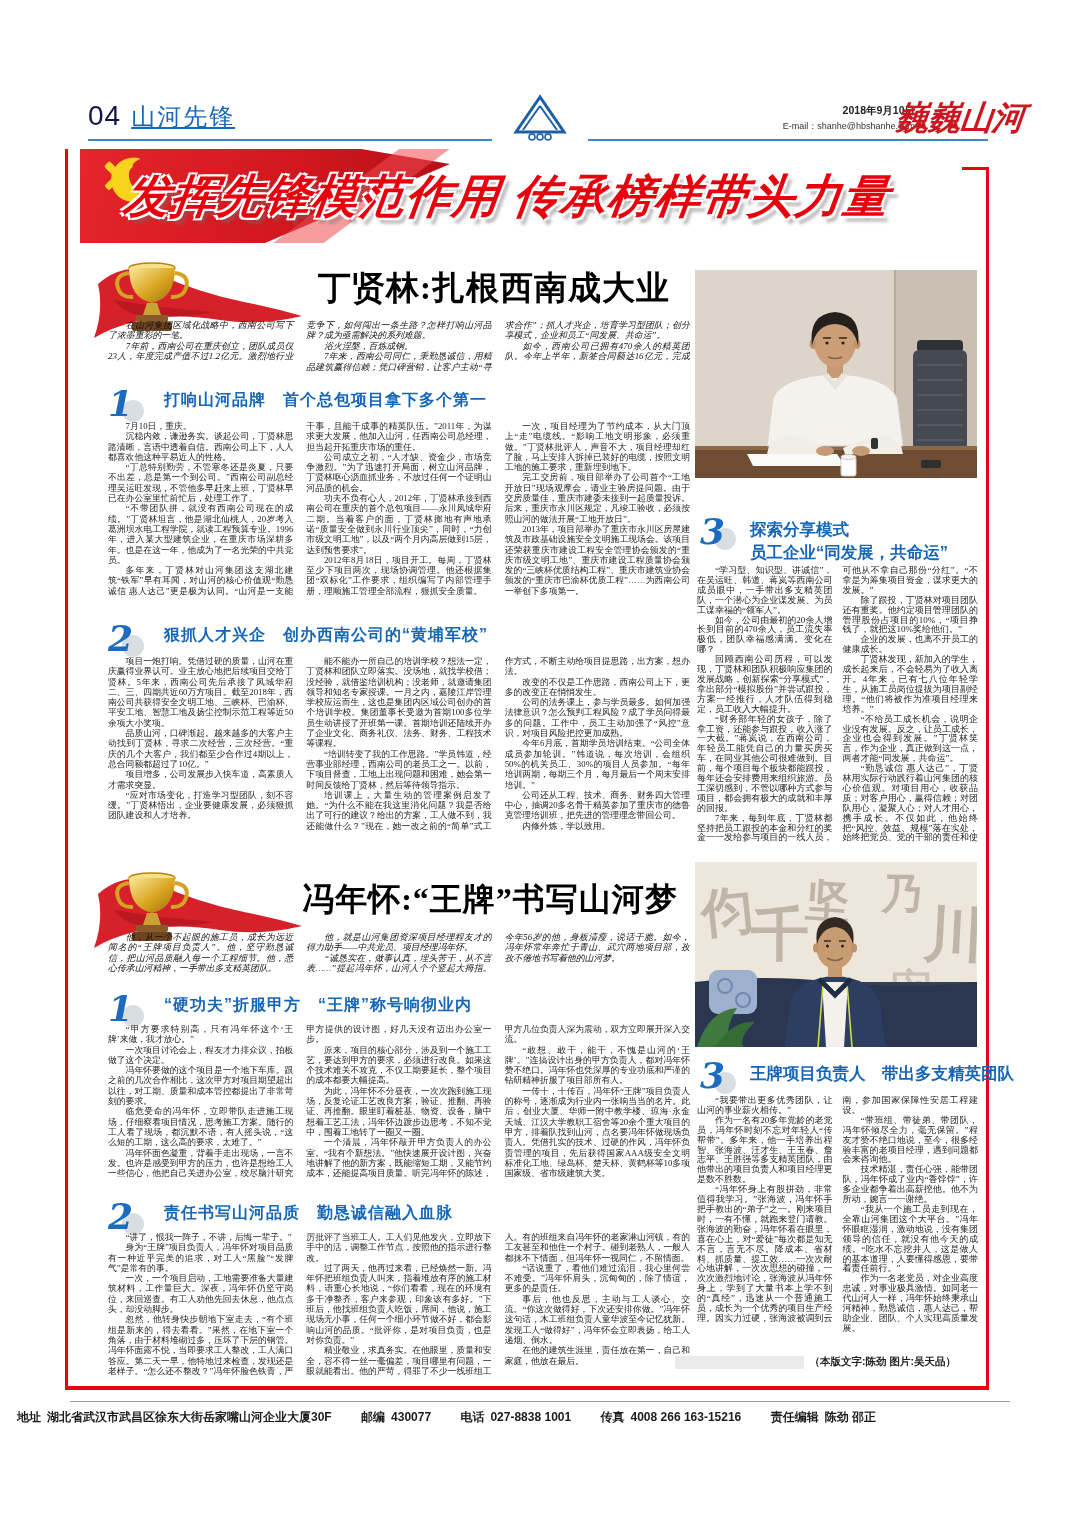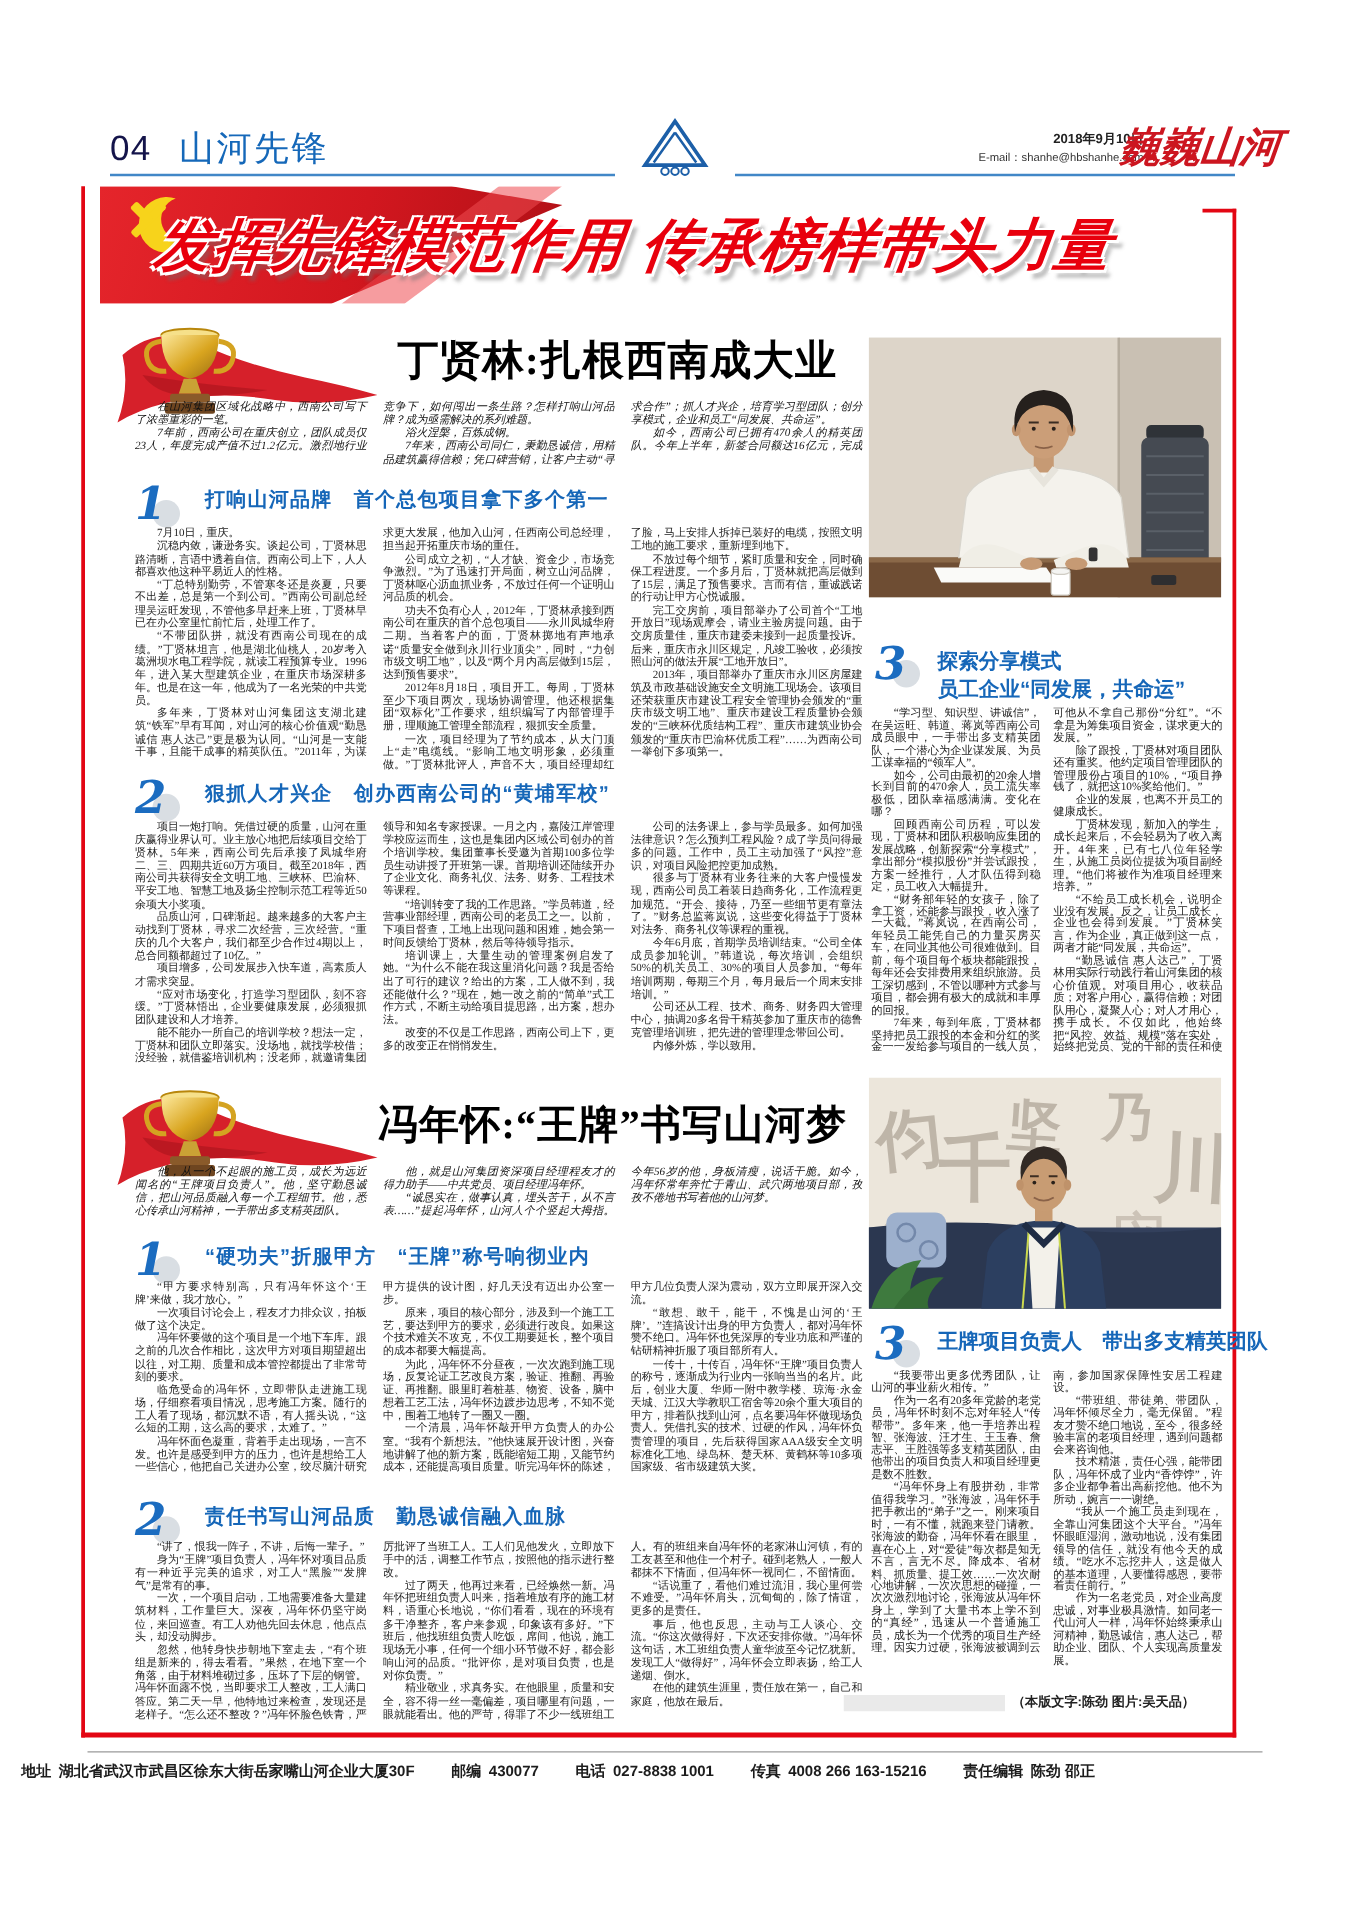--- a/index.html
+++ b/index.html
@@ -2,21 +2,21 @@
 <html><head>
 <meta charset="utf-8">
 <style>
   html,body{margin:0;padding:0;background:#ffffff;}
   .page{position:relative;width:1080px;height:1527px;background:#fff;overflow:hidden;
         font-family:"Liberation Serif","DejaVu Serif",serif;color:#1a1a1a;}
 
   
   .hdr-left{position:absolute;left:88px;top:100px;font-family:"Liberation Sans","DejaVu Sans",sans-serif;white-space:nowrap;}
   .pgnum{font-size:28px;color:#14144a;letter-spacing:1px;}
-  .secname{font-size:28px;color:#1568b9;margin-left:22px;letter-spacing:2px;}
+  .secname{font-size:24px;color:#1568b9;margin-left:10px;letter-spacing:2px;text-decoration:underline;}
   .rule{position:absolute;top:139px;height:2px;background:#4187c7;}
   .rule-l{left:88px;width:404px;}
   .rule-r{left:588px;width:400px;}
   .logo{position:absolute;left:509px;top:94px;width:62px;height:48px;}
   .hdr-right{position:absolute;left:735px;top:104px;width:180px;text-align:right;
              font-family:"Liberation Sans","DejaVu Sans",sans-serif;}
   .hdr-date{font-size:10.5px;font-weight:bold;color:#222;}
   .hdr-mail{font-size:9px;color:#333;margin-top:2px;}
   .masthead{position:absolute;left:896px;top:96px;font-size:33px;font-weight:900;font-style:italic;
             color:#cc1620;letter-spacing:-1px;transform:skewX(-6deg);white-space:nowrap;}
@@ -192,21 +192,20 @@
   <div class="cols c3" style="left:108px;top:421px;height:197px;">
       <p>7月10日，重庆。</p>
       <p>沉稳内敛，谦逊务实。谈起公司，丁贤林思路清晰，言语中透着自信。西南公司上下，人人都喜欢他这种平易近人的性格。</p>
       <p>“丁总特别勤劳，不管寒冬还是炎夏，只要不出差，总是第一个到公司。”西南公司副总经理吴运旺发现，不管他多早赶来上班，丁贤林早已在办公室里忙前忙后，处理工作了。</p>
       <p>“不带团队拼，就没有西南公司现在的成绩。”丁贤林坦言，他是湖北仙桃人，20岁考入葛洲坝水电工程学院，就读工程预算专业。1996年，进入某大型建筑企业，在重庆市场深耕多年。也是在这一年，他成为了一名光荣的中共党员。</p>
       <p>多年来，丁贤林对山河集团这支湖北建筑“铁军”早有耳闻，对山河的核心价值观“勤恳诚信 惠人达己”更是极为认同。“山河是一支能干事，且能干成事的精英队伍。”2011年，为谋求更大发展，他加入山河，任西南公司总经理，担当起开拓重庆市场的重任。</p>
       <p>公司成立之初，“人才缺、资金少，市场竞争激烈。”为了迅速打开局面，树立山河品牌，丁贤林呕心沥血抓业务，不放过任何一个证明山河品质的机会。</p>
       <p>功夫不负有心人，2012年，丁贤林承接到西南公司在重庆的首个总包项目——永川凤城华府二期。当着客户的面，丁贤林掷地有声地承诺“质量安全做到永川行业顶尖”，同时，“力创市级文明工地”，以及“两个月内高层做到15层，达到预售要求”。</p>
       <p>2012年8月18日，项目开工。每周，丁贤林至少下项目两次，现场协调管理。他还根据集团“双标化”工作要求，组织编写了内部管理手册，理顺施工管理全部流程，狠抓安全质量。</p>
       <p>一次，项目经理为了节约成本，从大门顶上“走”电缆线。“影响工地文明形象，必须重做。”丁贤林批评人，声音不大，项目经理却红了脸，马上安排人拆掉已装好的电缆，按照文明工地的施工要求，重新埋到地下。</p>
-      <p>不放过每个细节，紧盯质量和安全，同时确保工程进度。一个多月后，丁贤林就把高层做到了15层，满足了预售要求。言而有信，重诚践诺的行动让甲方心悦诚服。</p>
       <p>完工交房前，项目部举办了公司首个“工地开放日”现场观摩会，请业主验房提问题。由于交房质量佳，重庆市建委未接到一起质量投诉。后来，重庆市永川区规定，凡竣工验收，必须按照山河的做法开展“工地开放日”。</p>
       <p>2013年，项目部举办了重庆市永川区房屋建筑及市政基础设施安全文明施工现场会。该项目还荣获重庆市建设工程安全管理协会颁发的“重庆市级文明工地”、重庆市建设工程质量协会颁发的“三峡杯优质结构工程”、重庆市建筑业协会颁发的“重庆市巴渝杯优质工程”……为西南公司一举创下多项第一。</p>
     </div>
 
   <div class="sec-head" style="left:106px;top:623px;">
     <span class="num-wrap">
       <i class="num-ball"></i>
         <span class="num">2</span>
     </span>
     <span class="sec-title">狠抓人才兴企　创办西南公司的“黄埔军校”</span>
@@ -214,21 +213,20 @@
   <div class="cols c3" style="left:108px;top:656px;height:197px;">
       <p>项目一炮打响。凭借过硬的质量，山河在重庆赢得业界认可。业主放心地把后续项目交给丁贤林。5年来，西南公司先后承接了凤城华府二、三、四期共近60万方项目。截至2018年，西南公司共获得安全文明工地、三峡杯、巴渝杯、平安工地、智慧工地及扬尘控制示范工程等近50余项大小奖项。</p>
       <p>品质山河，口碑渐起。越来越多的大客户主动找到丁贤林，寻求二次经营，三次经营。“重庆的几个大客户，我们都至少合作过4期以上，总合同额都超过了10亿。”</p>
       <p>项目增多，公司发展步入快车道，高素质人才需求突显。</p>
       <p>“应对市场变化，打造学习型团队，刻不容缓。”丁贤林悟出，企业要健康发展，必须狠抓团队建设和人才培养。</p>
       <p>能不能办一所自己的培训学校？想法一定，丁贤林和团队立即落实。没场地，就找学校借；没经验，就借鉴培训机构；没老师，就邀请集团领导和知名专家授课。一月之内，嘉陵江岸管理学校应运而生，这也是集团内区域公司创办的首个培训学校。集团董事长受邀为首期100多位学员生动讲授了开班第一课。首期培训还陆续开办了企业文化、商务礼仪、法务、财务、工程技术等课程。</p>
       <p>“培训转变了我的工作思路。”学员韩道，经营事业部经理，西南公司的老员工之一。以前，下项目督查，工地上出现问题和困难，她会第一时间反馈给丁贤林，然后等待领导指示。</p>
       <p>培训课上，大量生动的管理案例启发了她。“为什么不能在我这里消化问题？我是否给出了可行的建议？给出的方案，工人做不到，我还能做什么？”现在，她一改之前的“简单”式工作方式，不断主动给项目提思路，出方案，想办法。</p>
       <p>改变的不仅是工作思路，西南公司上下，更多的改变正在悄悄发生。</p>
       <p>公司的法务课上，参与学员最多。如何加强法律意识？怎么预判工程风险？成了学员问得最多的问题。工作中，员工主动加强了“风控”意识，对项目风险把控更加成熟。</p>
-      <p>很多与丁贤林有业务往来的大客户慢慢发现，西南公司员工着装日趋商务化，工作流程更加规范。“开会、接待，乃至一些细节更有章法了。”财务总监蒋岚说，这些变化得益于丁贤林对法务、商务礼仪等课程的重视。</p>
       <p>今年6月底，首期学员培训结束。“公司全体成员参加轮训。”韩道说，每次培训，会组织50%的机关员工、30%的项目人员参加。“每年培训两期，每期三个月，每月最后一个周末安排培训。”</p>
       <p>公司还从工程、技术、商务、财务四大管理中心，抽调20多名骨干精英参加了重庆市的德鲁克管理培训班，把先进的管理理念带回公司。</p>
       <p>内修外炼，学以致用。</p>
     </div>
 
   <div class="sec-head" style="left:698px;top:516px;">
     <span class="num-wrap">
       <i class="num-ball"></i>
         <span class="num">3</span>
     </span>

